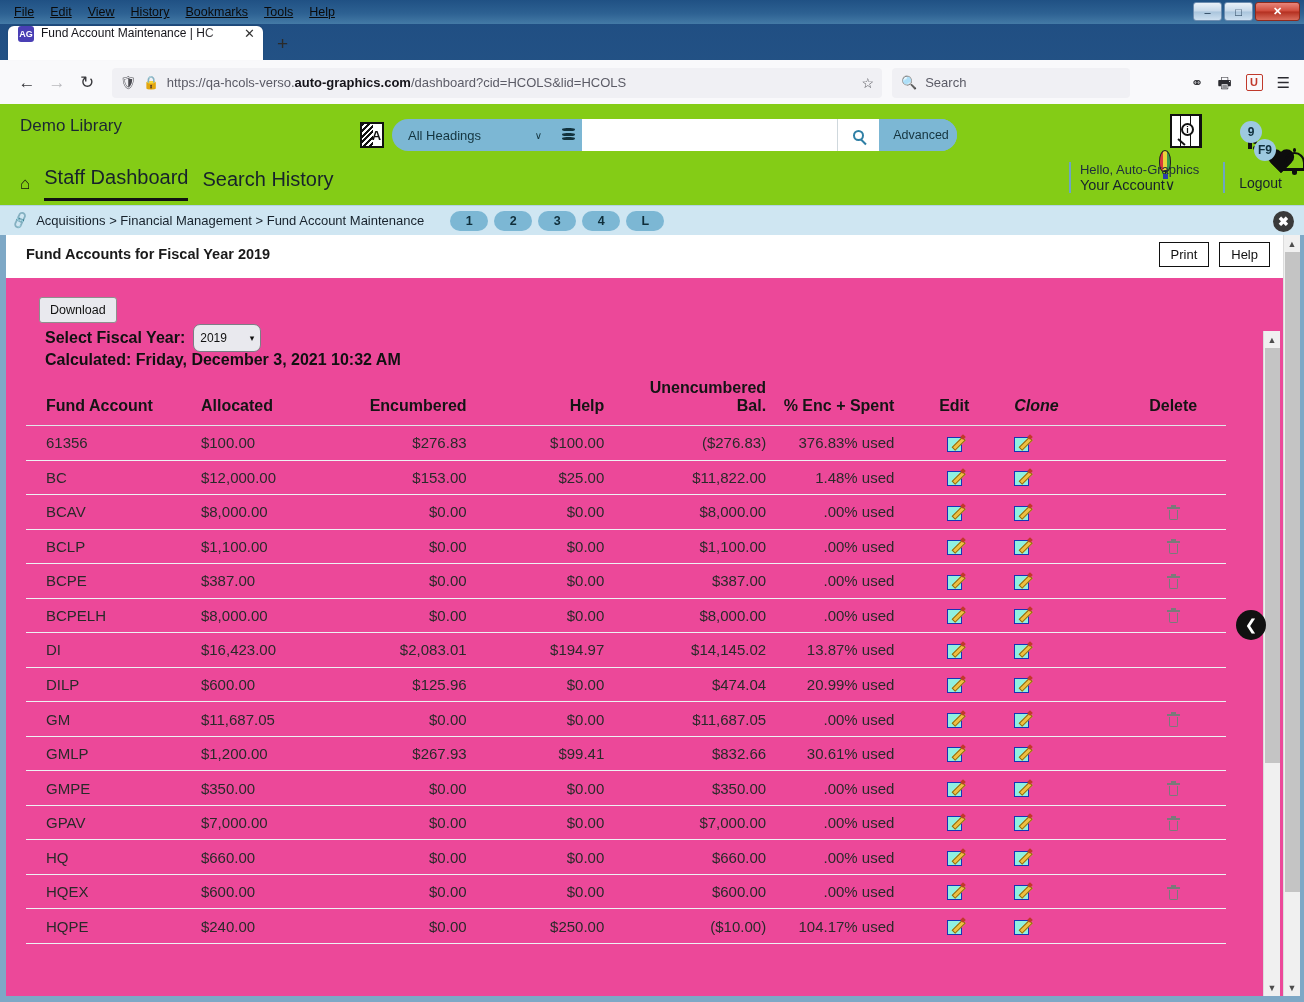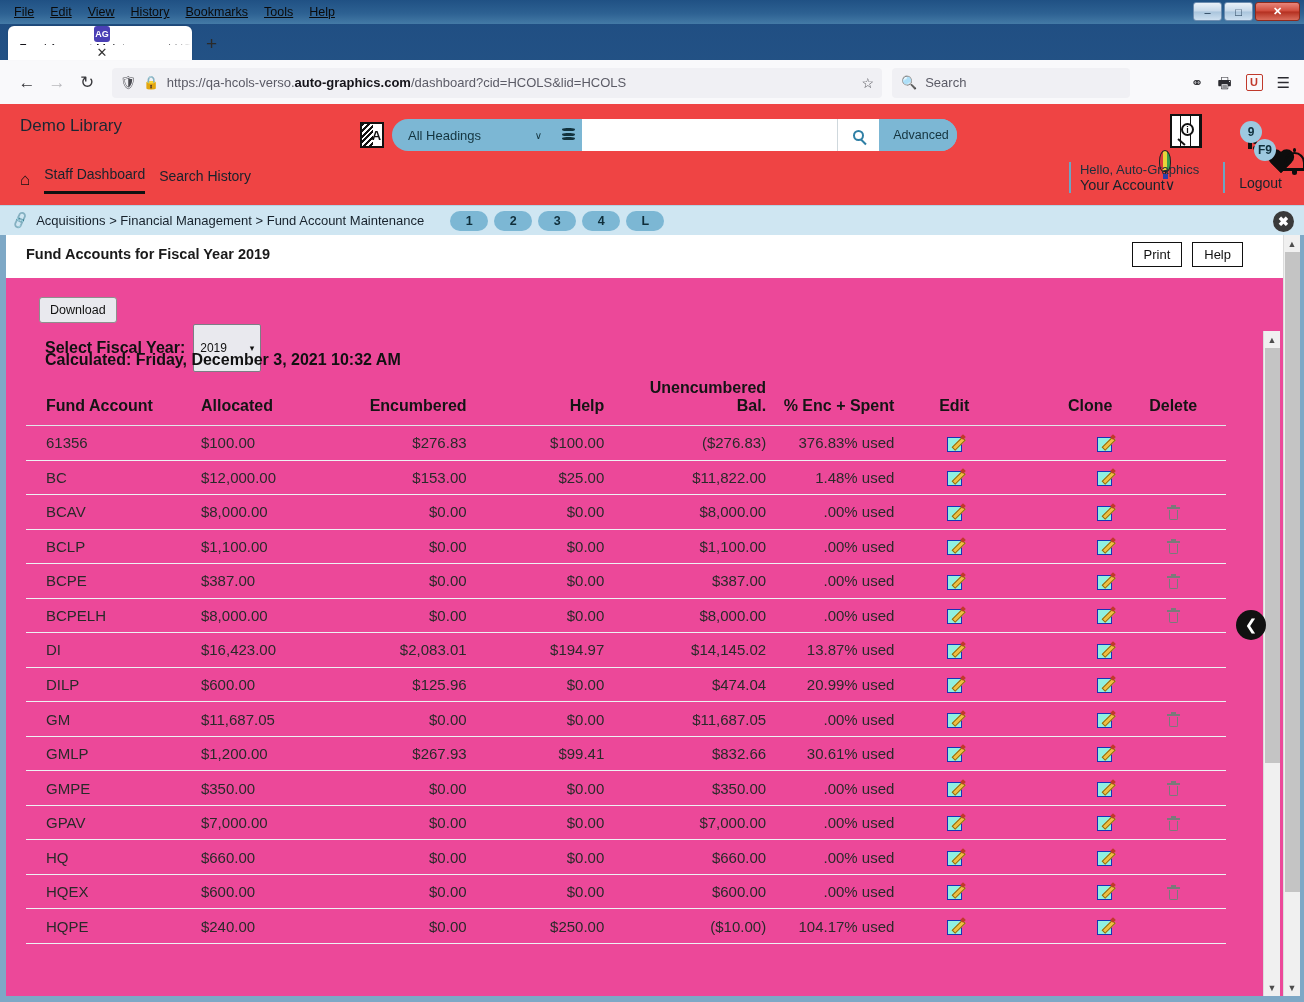--- a/index.html
+++ b/index.html
@@ -52,27 +52,26 @@
     font-weight: bold;
   }
 
   
   #tabstrip {
     height: 36px; position: relative;
     background: transparent;
     display: flex; align-items: flex-end; padding-left: 8px;
   }
   #tab {
-    height: 34px; width: 184px;
+    height: 34px; width: 255px;
     background: #ffffff;
     border-radius: 6px 6px 0 0;
-    display: flex; align-items: center; padding: 0 6px 0 10px;
+    display: flex; padding: 0 6px 0 10px;
     box-shadow: 0 -1px 2px rgba(0,0,0,0.12);
     cursor: pointer;
-    flex-direction: column;
   }
   #tab .favicon {
     width: 16px; height: 16px; border-radius: 3px;
     background: #4a3fb5; flex: 0 0 auto;
     display:flex; align-items:center; justify-content:center;
     color:#fff; font-size:9px; font-weight:bold; line-height:1;
   }
   #tab .tab-title {
     flex: 1 1 auto; margin-left: 7px;
     font-size: 12px; color: #15141a;
@@ -122,21 +121,21 @@
     color: #c0392b; font-size: 11px; font-weight: bold;
   }
 
   
   #app {
     position: absolute; left: 0; top: 104px;
     width: 1304px; height: 898px;
     background: #ffffff; overflow: hidden;
   }
   #app-header {
-    background: #ef4444; height: 101px; position: relative;
+    background: #84cc16; height: 101px; position: relative;
   }
   #brand {
     position: absolute; left: 20px; top: 12px;
     font-size: 17px; color: #1b2733;
   }
   #searchwrap {
     position: absolute; left: 360px; top: 15px;
     display: flex; align-items: center; gap: 8px;
   }
   #langicon {
@@ -248,21 +247,21 @@
   .bell .rim { position:absolute; left: 0; top: 20px; width: 25px; height: 2.5px; background:#0d0d0d; }
   .bell .clap { position:absolute; left: 10px; top: 23px; width: 5px; height: 4px; background:#0d0d0d; border-radius: 0 0 4px 4px; }
   .bell .top { position:absolute; left: 11px; top: 0px; width: 3px; height: 4px; background:#0d0d0d; border-radius: 2px; }
 
   #nav-row {
     position: absolute; left: 20px; top: 62px;
     display: flex; align-items: center; gap: 14px;
   }
   .home-ico { font-size: 17px; color: #111; }
   .nav-link {
-    font-size: 14px; color: #17222c; cursor: pointer; padding-bottom: 9px;
+    font-size: 20px; color: #17222c; cursor: pointer; padding-bottom: 9px;
   }
   .nav-link.active { border-bottom: 3px solid #111; }
   #account-area {
     position: absolute; right: 22px; top: 58px;
     display: flex; align-items: stretch; gap: 0;
   }
   #acct {
     border-left: 2px solid #6ea5c2; padding-left: 9px; padding-right: 24px;
   }
   #acct .hello { font-size: 13px; color: #20303c; }
@@ -305,21 +304,21 @@
   }
   #content-inner { position: absolute; inset: 0; background: #ec4899; overflow: hidden; }
   #toolbar-row {
     position: absolute; left: 0; top: 0; right: 0; height: 43px;
     background: #fff;
   }
   #page-title {
     position: absolute; left: 20px; top: 11px;
     font-size: 14.5px; font-weight: bold; color: #1a1a1a;
   }
-  #toolbtns { position: absolute; right: 57px; top: 7px; display: flex; gap: 10px; justify-content: space-between; }
+  #toolbtns { position: absolute; right: 30px; top: 7px; display: flex; gap: 10px; justify-content: space-between; }
   .sqbtn {
     border: 1px solid #111; background: #fff; font-size: 13px;
     padding: 4px 11px; cursor: pointer; color: #111;
     font-family: "Liberation Sans", sans-serif;
   }
   #pane {
     position: absolute; left: 0; top: 48px; right: 20px; bottom: 0;
     overflow: hidden;
   }
   #download-btn {
@@ -327,22 +326,22 @@
     border: 1px solid #8e8e8e; background: #e9e9ee;
     border-radius: 3px; font-size: 12.5px; padding: 5px 10px; cursor: pointer;
     color: #111; font-family: "Liberation Sans", sans-serif;
   }
   #fy-row {
     position: absolute; left: 39px; top: 41px;
     display: flex; align-items: center; gap: 8px;
   }
   #fy-label { font-size: 16px; font-weight: bold; color: #111; }
   #fy-select {
-    border: 1px solid #7d7d85; background: #e9e9ee; border-radius: 2px;
-    font-size: 12px; padding: 16px 6px; width: 68px;
+    border: 1px solid #7d7d85; background: #e9e9ee; border-radius: 7px;
+    font-size: 12px; padding: 6px 6px; width: 68px;
     display: flex; align-items: center; justify-content: space-between;
     cursor: pointer; color: #111;
   }
   #fy-select .chev { font-size: 9px; }
   #calc-line {
     position: absolute; left: 39px; top: 68px;
     font-size: 16px; font-weight: bold; color: #111;
   }
   table.funds {
     position: absolute; left: 20px; top: 92px;
@@ -358,21 +357,21 @@
     padding: 8px 8px; border-bottom: 1px solid #eef1f4;
     white-space: nowrap;
   }
   .c-acct  { text-align: left;  width: 175px; padding-left: 20px !important; }
   .c-alloc { text-align: left; width: 145px; }
   .c-enc   { text-align: right; width: 145px; }
   .c-spent { text-align: right; width: 145px; }
   .c-unenc { text-align: right; width: 165px; }
   .c-pct   { text-align: right; width: 130px; }
   .c-edit  { text-align: center; width: 110px; }
-  .c-clone { text-align: right; width: 120px; }
+  .c-clone { text-align: left; width: 120px; font-style: italic; }
   .c-del   { text-align: center; width: 110px; }
   .edit-ico {
     display: inline-block; width: 15px; height: 15px;
     background: #8ff0e0; border: 1.5px solid #1635b5; position: relative;
     cursor: pointer; vertical-align: middle;
   }
   .edit-ico::before {
     content: ""; position: absolute; right: -3px; top: -2px;
     width: 13px; height: 3px; background: #f0c040;
     border: 1px solid #8a6a10; transform: rotate(-45deg); transform-origin: 100% 50%;

